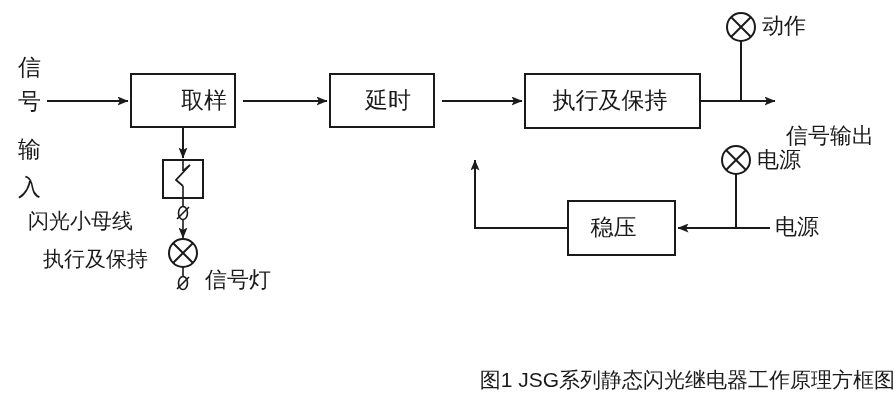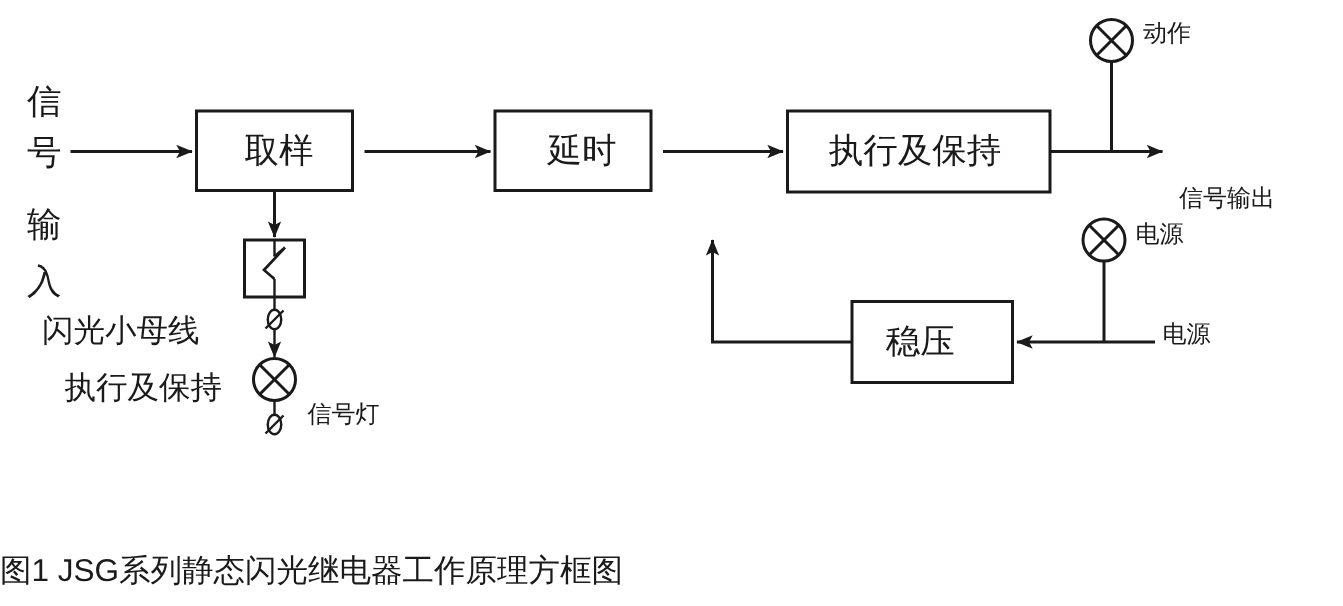--- a/index.html
+++ b/index.html
@@ -36,31 +36,31 @@
     font-size: 23px;
     letter-spacing: 0;
   }
   .box-label {
     position: absolute;
     text-align: center;
     font-size: 23px;
     line-height: 1;
   }
   .side-label {
-    font-size: 16px;
+    font-size: 22px;
   }
   .bus-label {
     font-size: 21px;
   }
   #caption {
     position: absolute;
     left: 0;
     top: 366px;
     width: 895px;
-    text-align: left;
+    text-align: right;
     font-size: 21px;
     color: #1a1a1a;
   }
 </style>
 </head>
 <body>
 
 <div id="page">
 
   <svg id="diagram-svg" viewBox="0 0 895 404">
@@ -114,21 +114,21 @@
     <line x1="770" y1="228" x2="678" y2="228" stroke="#1a1a1a" stroke-width="2" marker-end="url(#arrow)"></line>
 
     <polyline points="568,228 475,228 475,160" fill="none" stroke="#1a1a1a" stroke-width="2" marker-end="url(#arrow)"></polyline>
   </svg>
 
   <div class="lbl vchar" style="top:56px;">信</div>
   <div class="lbl vchar" style="top:90px;">号</div>
   <div class="lbl vchar" style="top:138px;">输</div>
   <div class="lbl vchar" style="top:176px;">入</div>
 
-  <div class="box-label" style="left:131px; top:89px; width:110px;">取样</div>
+  <div class="box-label" style="left:131px; top:89px; width:110px;padding-left:18px;">取样</div>
   <div class="box-label" style="left:330px; top:89px; width:116px;">延时</div>
   <div class="box-label" style="left:525px; top:89px; width:170px;">执行及保持</div>
   <div class="box-label" style="left:568px; top:216px; width:91px;">稳压</div>
 
   <div class="lbl bus-label" style="left:28px; top:210px;">闪光小母线</div>
   <div class="lbl bus-label" style="left:43px; top:248px;">执行及保持</div>
 
   <div class="lbl side-label" style="left:205px; top:242px;margin-top:27px;">信号灯</div>
   <div class="lbl side-label" style="left:762px; top:15px;">动作</div>
   <div class="lbl side-label" style="left:757px; top:149px;">电源</div>

